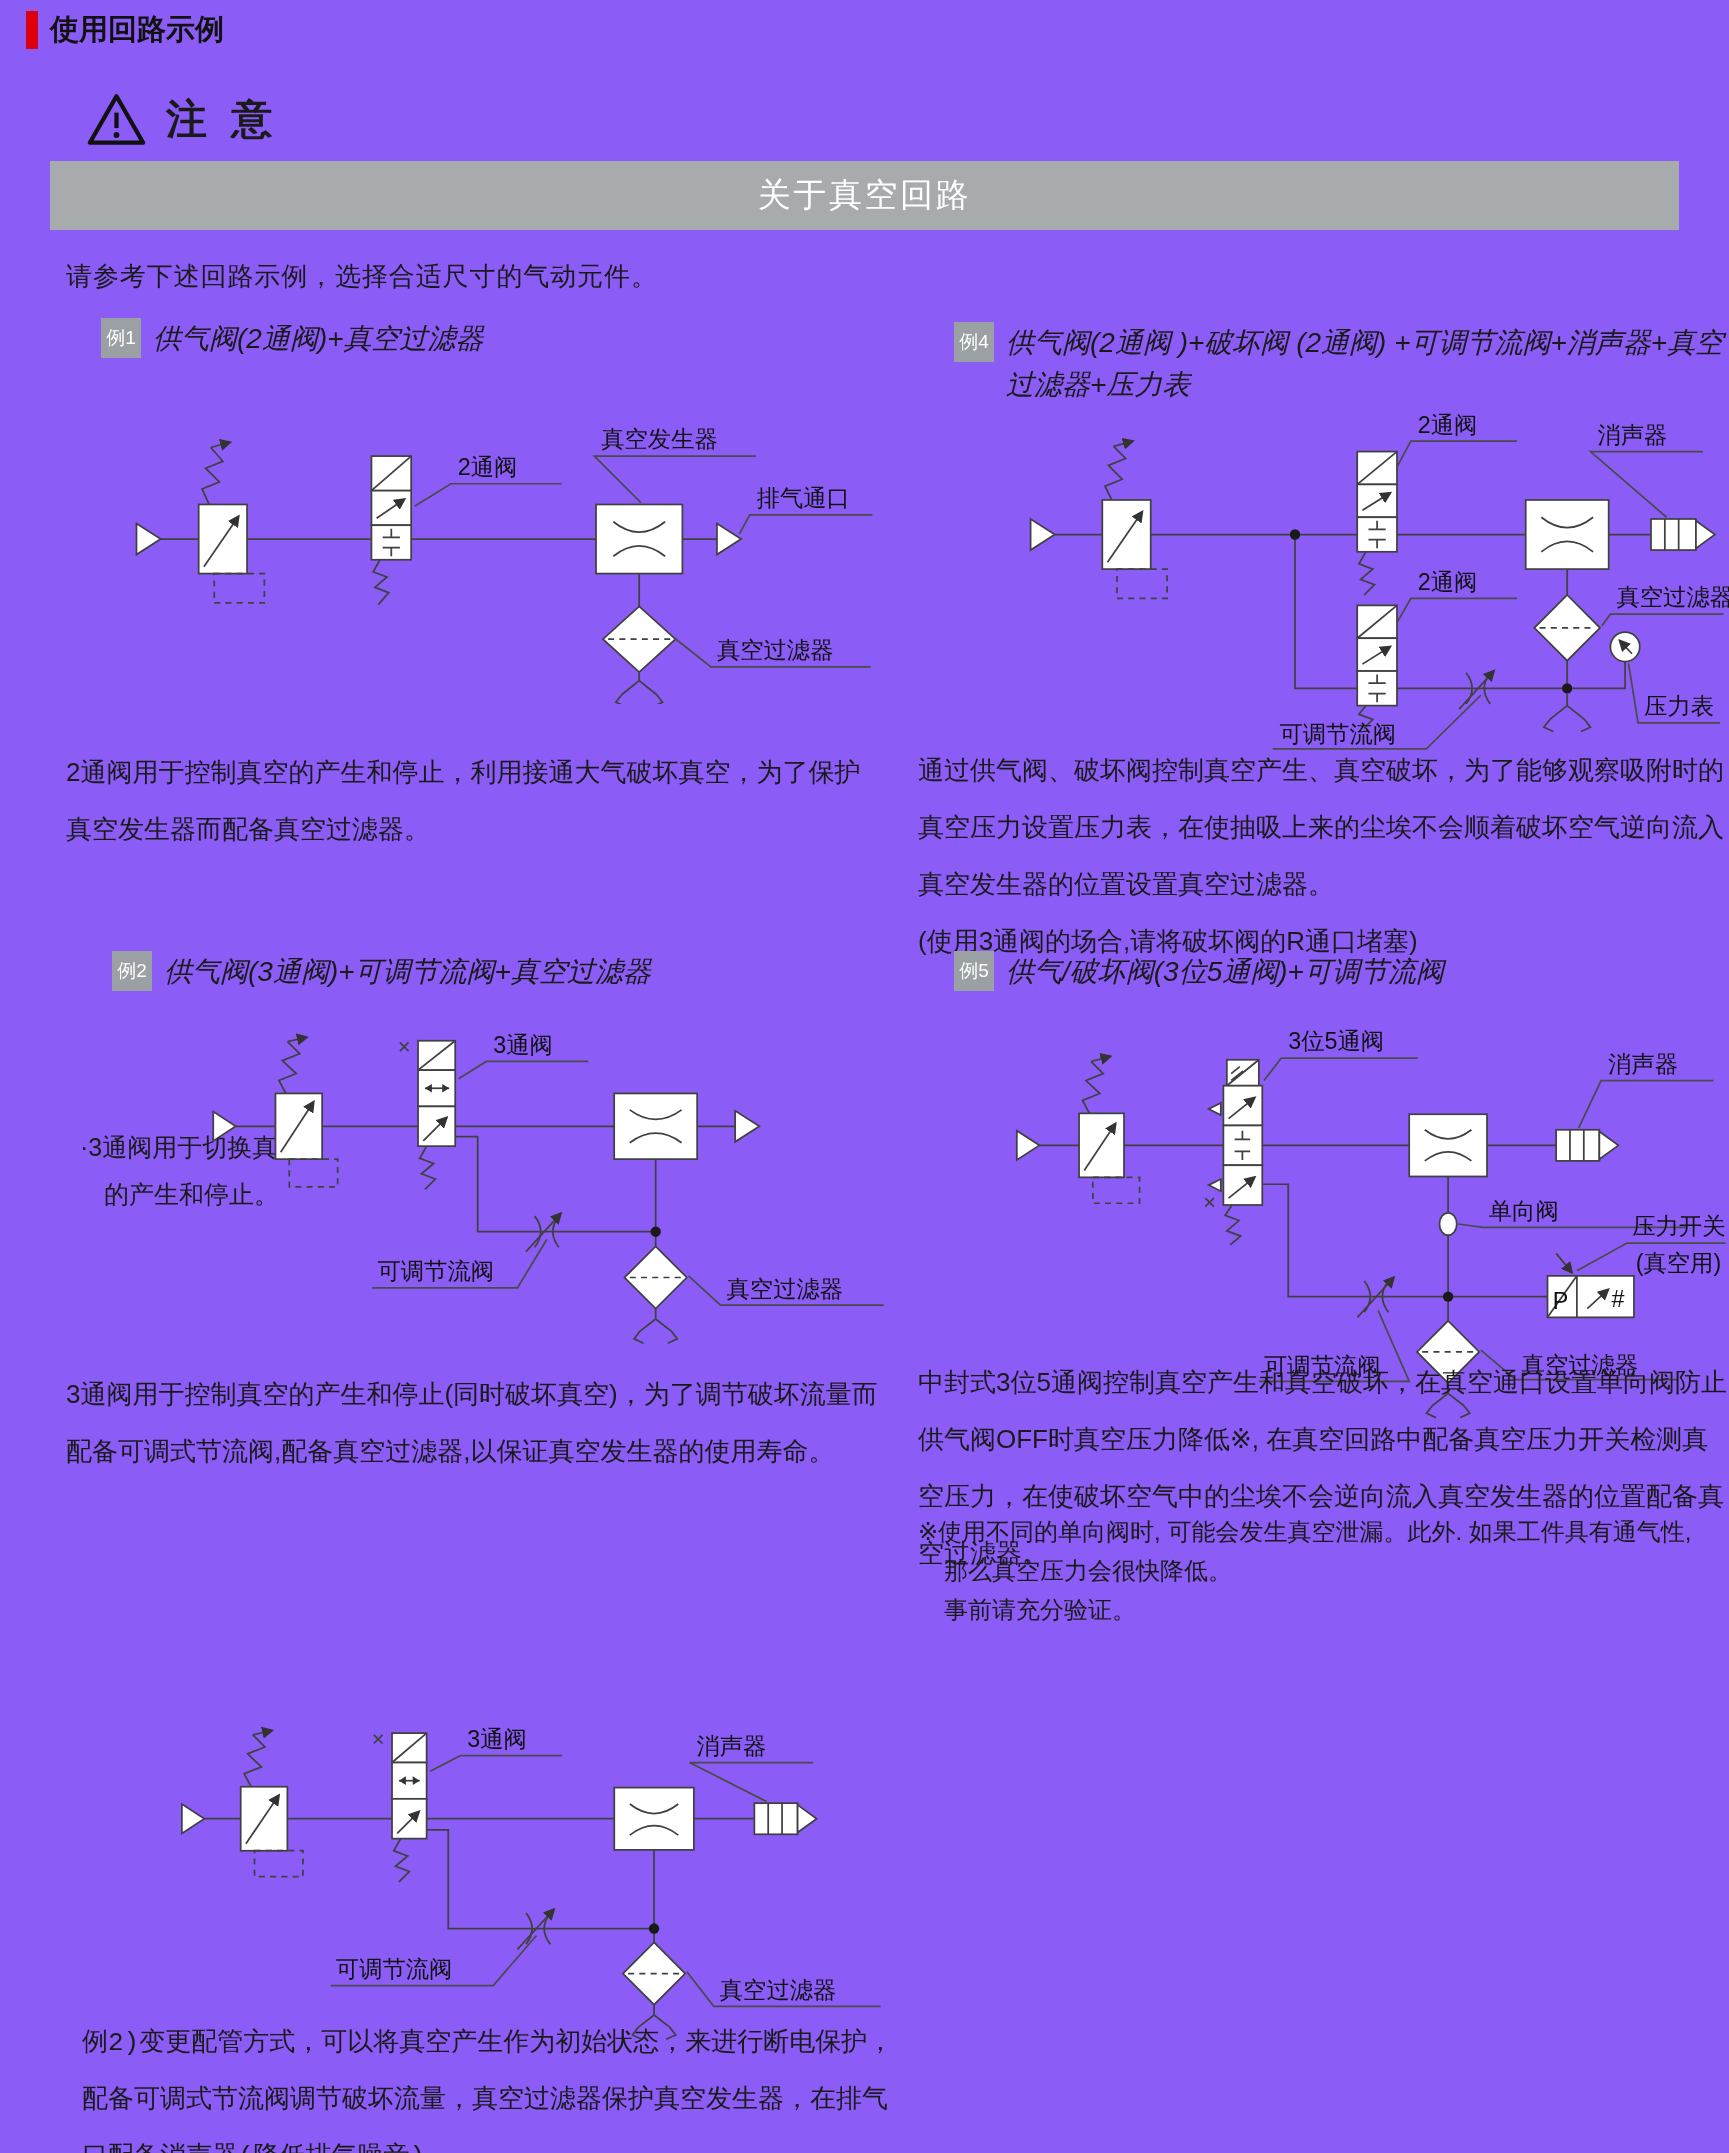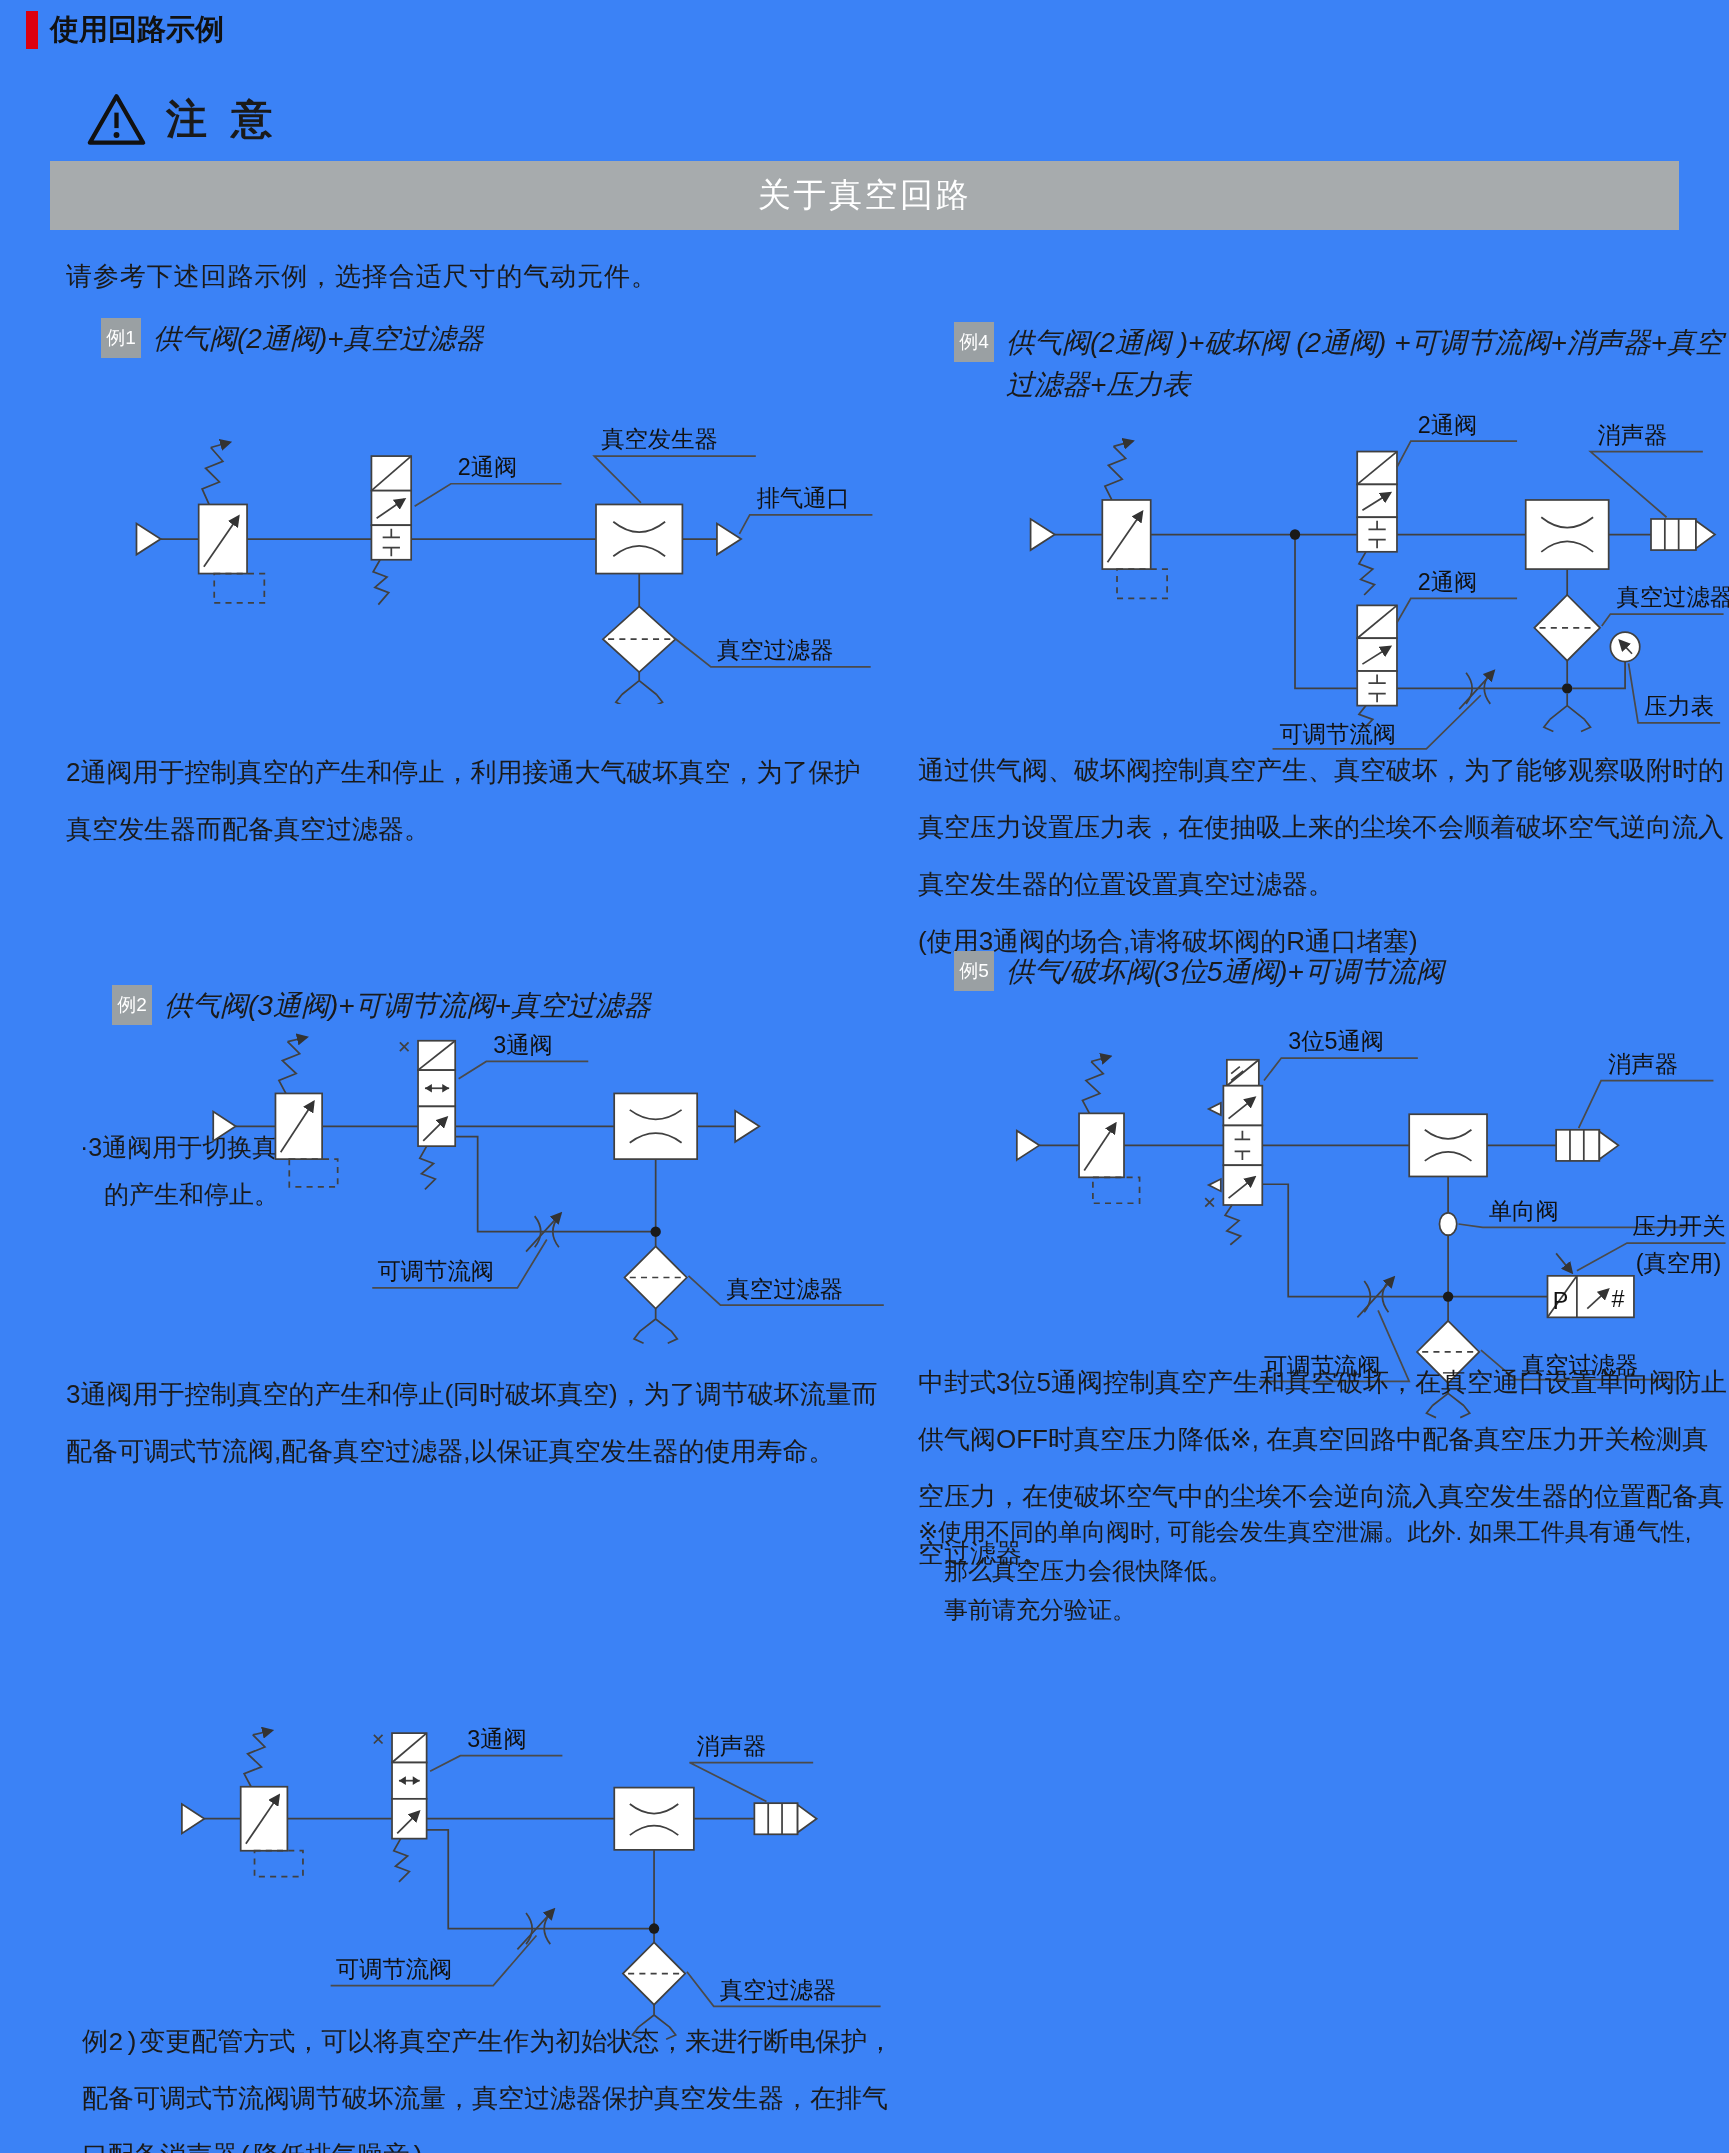--- a/index.html
+++ b/index.html
@@ -1,16 +1,16 @@
 <!DOCTYPE html>
 <html style="font-size:14px"><head>
 <meta charset="utf-8">
 <style>
   html,body{margin:0;padding:0;background:#fff;}
-  .page{position:relative;width:1729px;height:2153px;background:#3b82f6;overflow:hidden;
+  .page{position:relative;width:1729px;height:2153px;background:#8b5cf6;overflow:hidden;
         font-family:"Liberation Sans","DejaVu Sans",sans-serif;color:#1a1a1a;}
   .abs{position:absolute;}
   .section-head{left:26px;top:10.4px;display:flex;align-items:center;}
   .redbar{width:12px;height:38px;background:#dc000f;margin-right:12px;}
   .section-title{font-size:29px;font-weight:bold;color:#111;}
   .caution-row{left:86px;top:92px;display:flex;align-items:center;font-family:Liberation Serif, serif;}
   .caution-title{font-size:41px;font-weight:bold;margin-left:19px;letter-spacing:7px;}
   .banner{left:50px;top:161px;width:1629px;height:69px;background:#a7abad;
           display:flex;align-items:center;justify-content:center;}
   .banner-text{color:#fff;font-size:33px;letter-spacing:2.6px;}
@@ -217,21 +217,21 @@
       <text class="lbl" x="300" y="398">可调节流阀</text>
       <path class="ld" d="M292,406 H470 L533,344"></path>
     </g>
   </svg>
 
   <div class="abs" style="left:918px;top:742px;width:809px;">
     <div class="desc">通过供气阀、破坏阀控制真空产生、真空破坏，为了能够观察吸附时的真空压力设置压力表，在使抽吸上来的尘埃不会顺着破坏空气逆向流入真空发生器的位置设置真空过滤器。</div>
     <div class="desc">(使用3通阀的场合,请将破坏阀的R通口堵塞)</div>
   </div>
 
-  <div class="abs ex-head" style="left:65px;top:985px;width:830px;padding-left:11px;">
+  <div class="abs ex-head" style="left:65px;top:951px;width:830px;padding-left:11px;">
     <div class="badge">例2</div>
     <div class="ex-title">供气阀(3通阀)+可调节流阀+真空过滤器</div>
   </div>
 
   <div class="abs sidenote" style="left:80px;top:1124px;">
     <div>·3通阀用于切换真空</div>
     <div class="ind">的产生和停止。</div>
   </div>
 
   <svg class="abs" style="left:130px;top:1020px;" width="761" height="337" viewBox="0 0 880 390">

